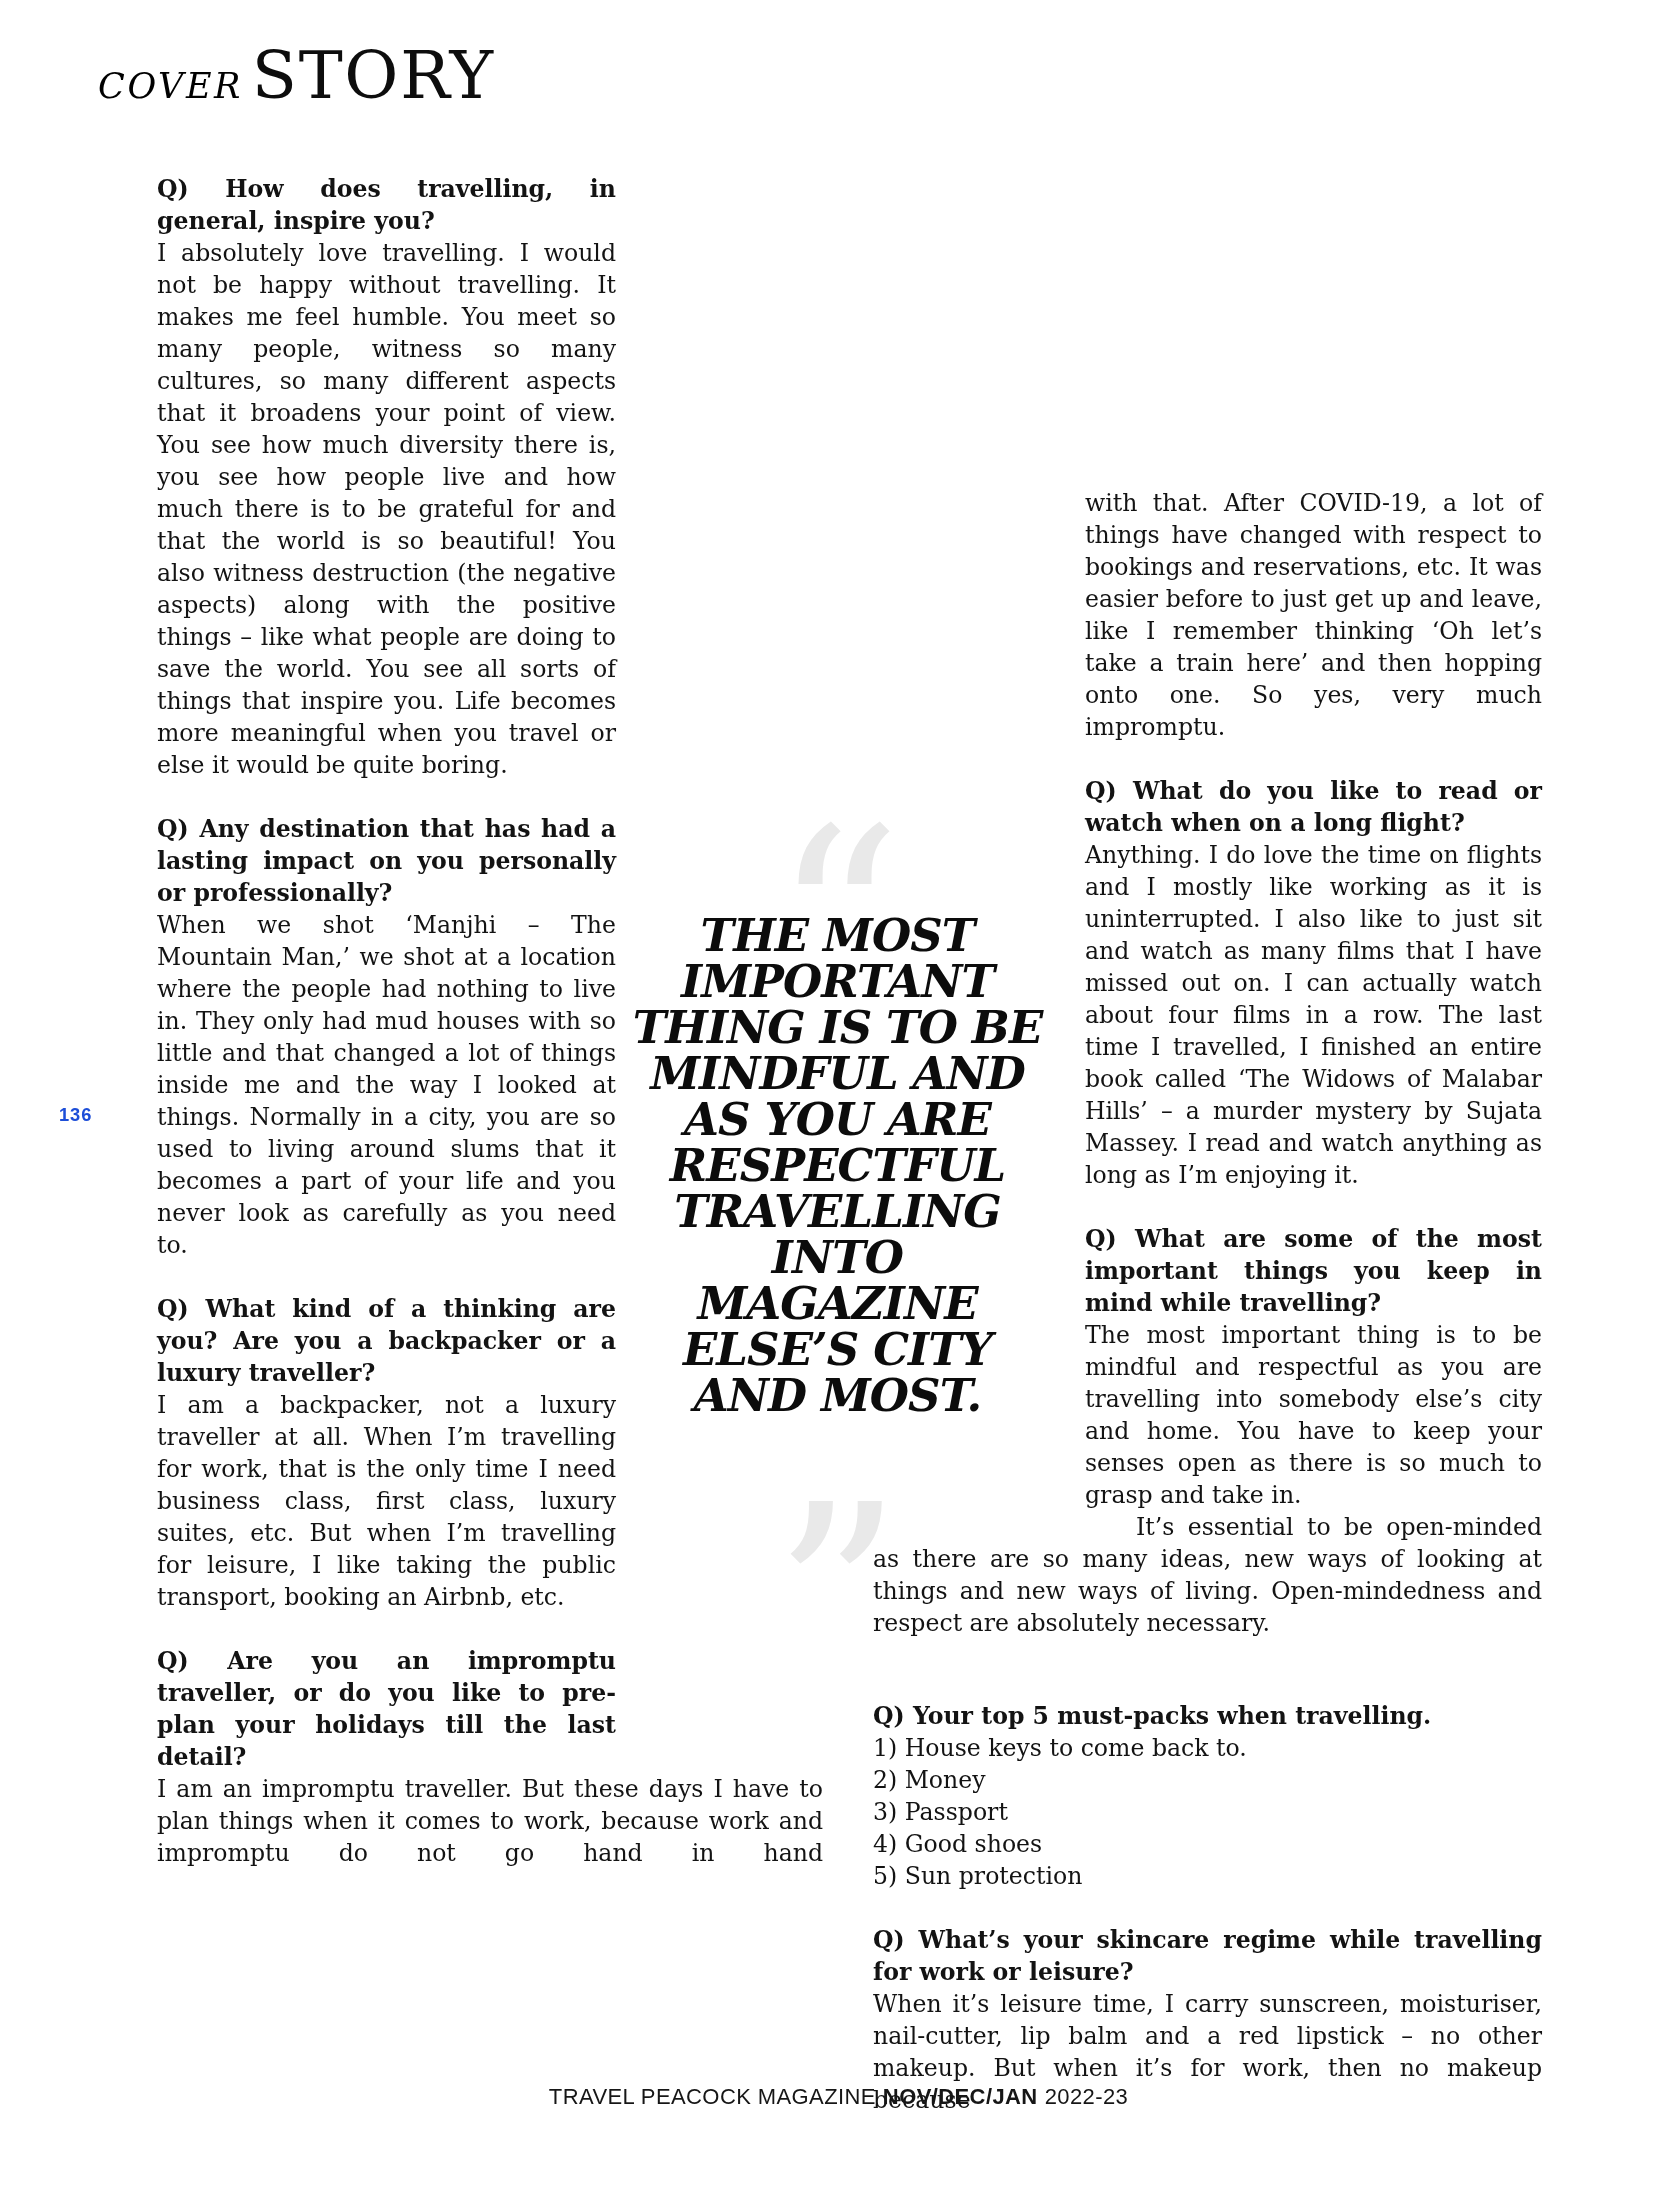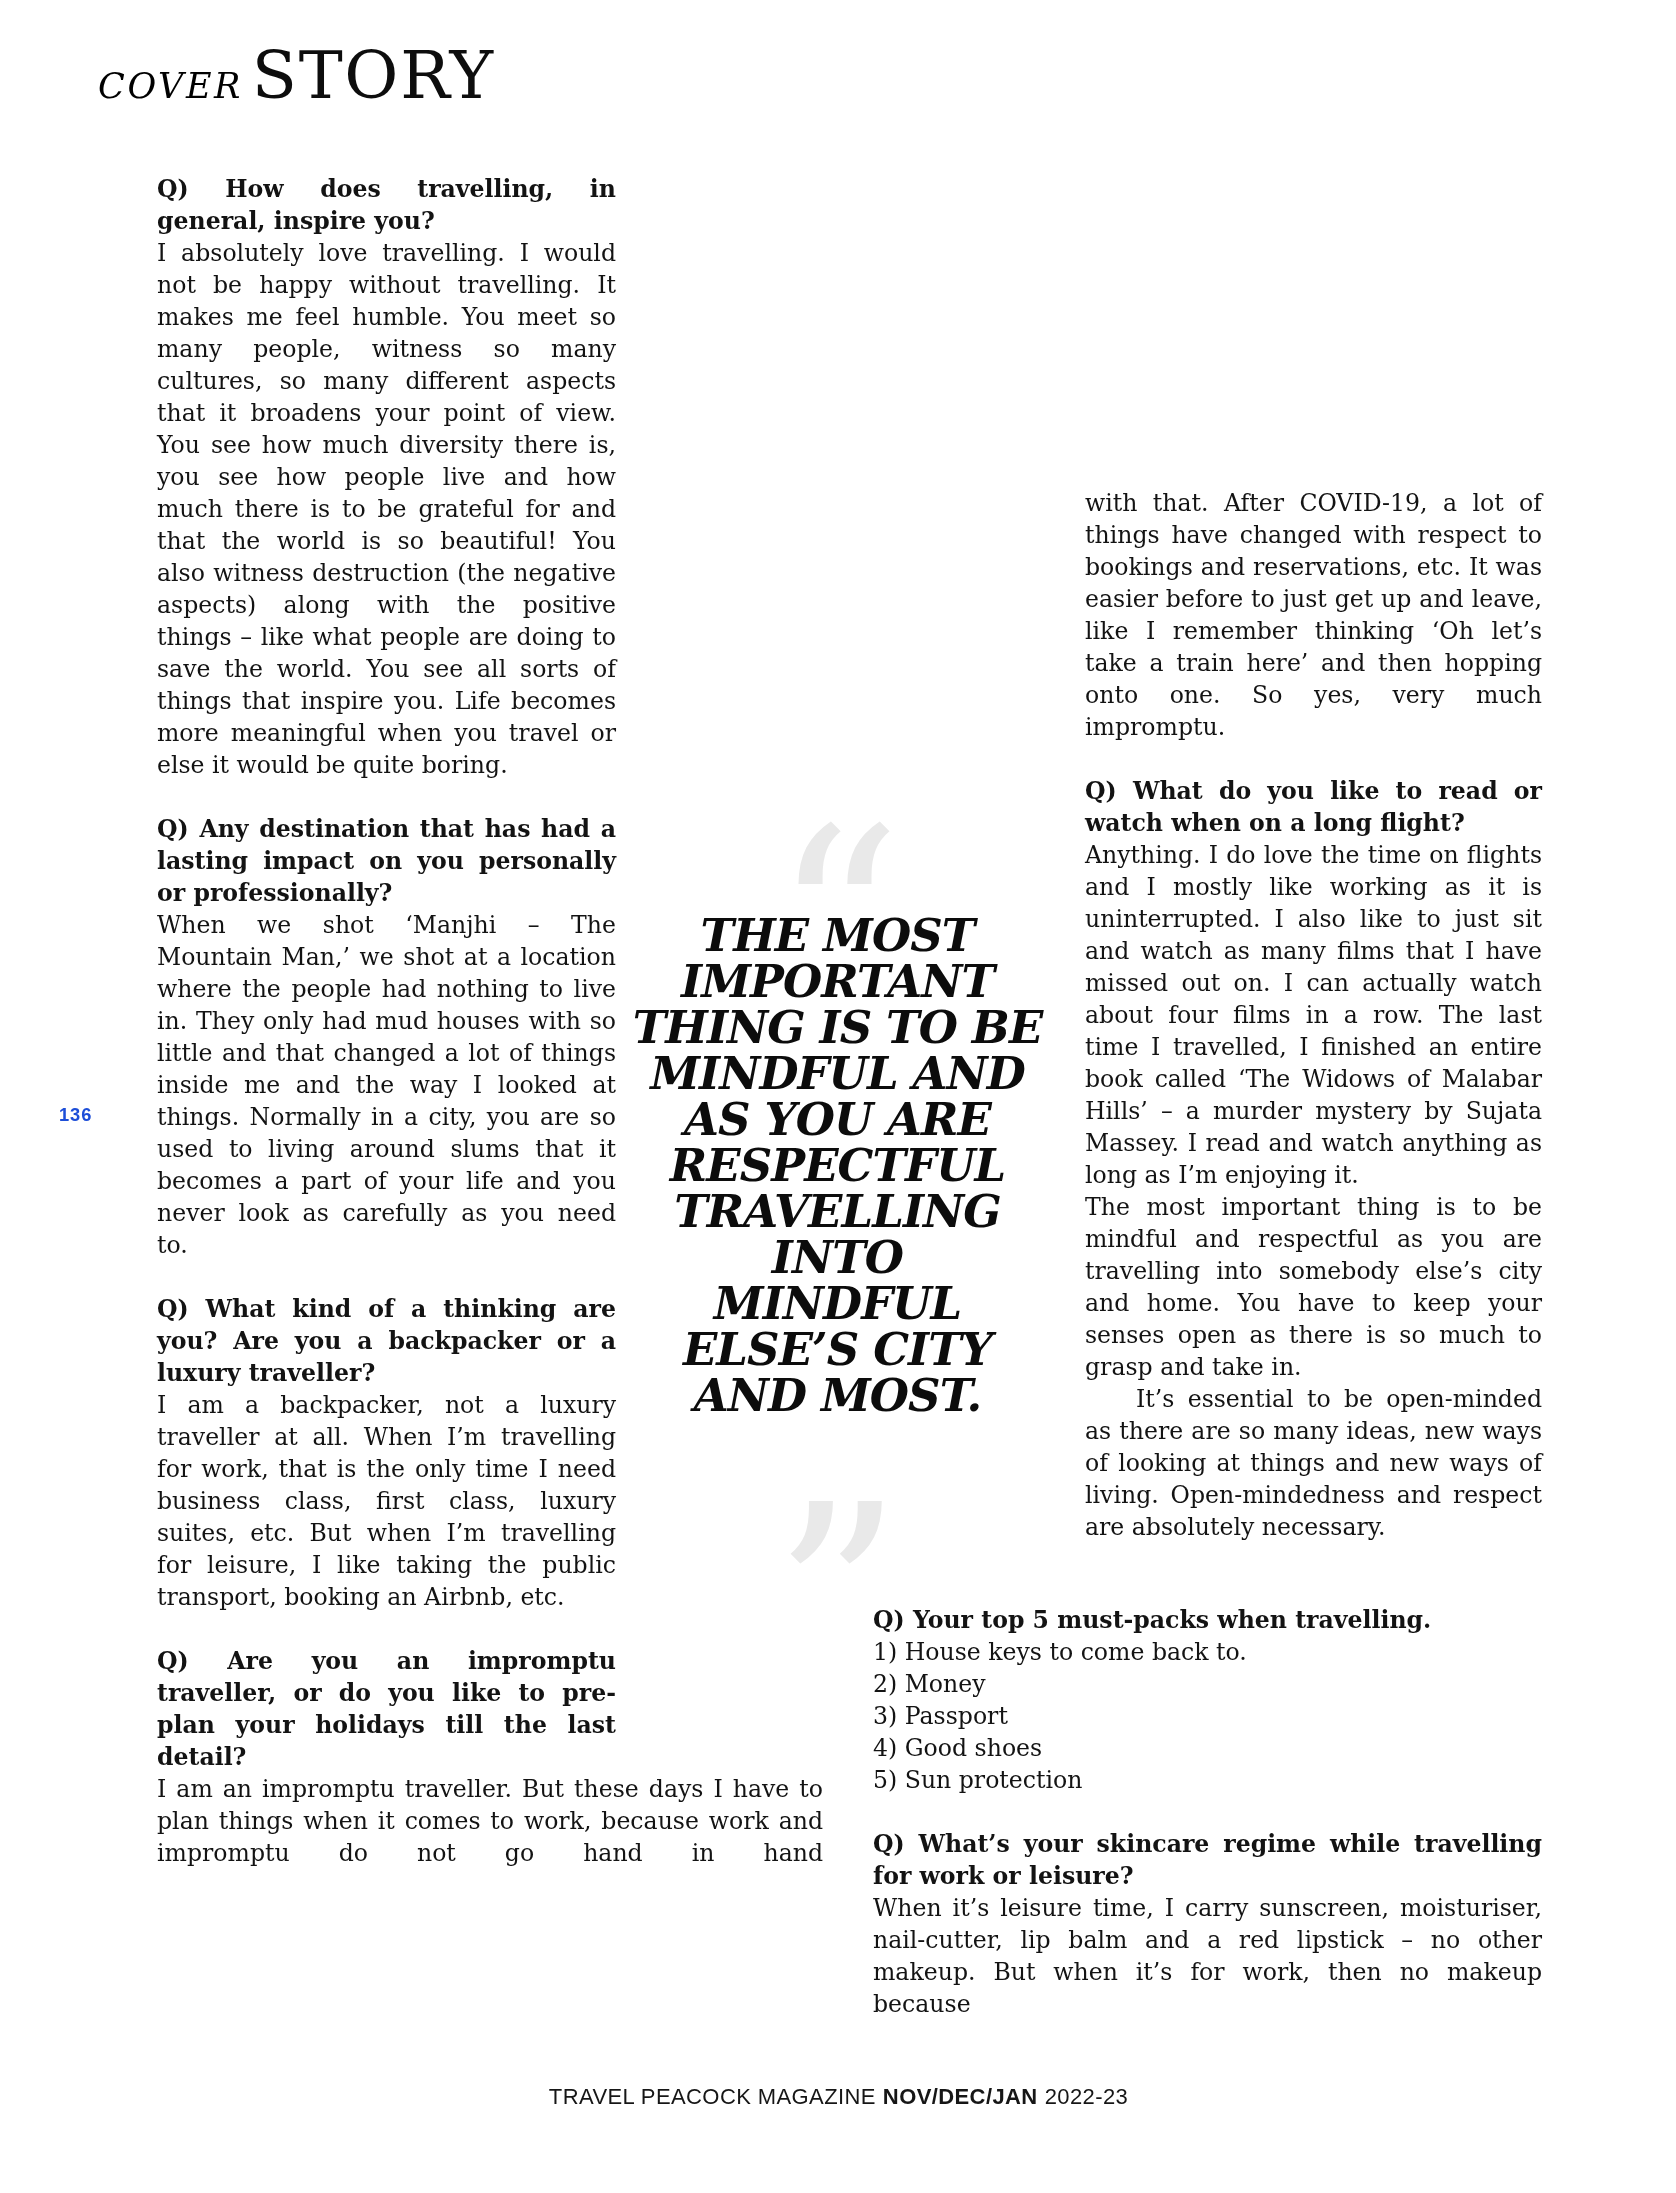--- a/index.html
+++ b/index.html
@@ -70,32 +70,33 @@
     <div class="pq-mark pq-open">“</div>
     <div class="pq-text">
       <div class="pq-line">THE MOST</div>
       <div class="pq-line">IMPORTANT</div>
       <div class="pq-line">THING IS TO BE</div>
       <div class="pq-line">MINDFUL AND</div>
       <div class="pq-line">AS YOU ARE</div>
       <div class="pq-line">RESPECTFUL</div>
       <div class="pq-line">TRAVELLING</div>
       <div class="pq-line">INTO</div>
-      <div class="pq-line">MINDFUL</div>
+      <div class="pq-line">MAGAZINE</div>
       <div class="pq-line">ELSE’S CITY</div>
       <div class="pq-line">AND MOST.</div>
     </div>
     <div class="pq-mark pq-close">”</div>
   </div>
 
   <div class="col col-right">
     <div class="spacer-l"></div>
     <p class="a q-first">with that. After COVID-19, a lot of things have changed with respect to bookings and reservations, etc. It was easier before to just get up and leave, like I remember thinking ‘Oh let’s take a train here’ and then hopping onto one. So yes, very much impromptu.</p>
     <p class="q">Q) What do you like to read or watch when on a long flight?</p>
     <p class="a">Anything. I do love the time on flights and I mostly like working as it is uninterrupted. I also like to just sit and watch as many films that I have missed out on. I can actually watch about four films in a row. The last time I travelled, I finished an entire book called ‘The Widows of Malabar Hills’ – a murder mystery by Sujata Massey. I read and watch anything as long as I’m enjoying it.</p>
+    <p class="q">Q) What are some of the most important things you keep in mind while travelling?</p>
     <p class="a">The most important thing is to be mindful and respectful as you are travelling into somebody else’s city and home. You have to keep your senses open as there is so much to grasp and take in.</p>
     <p class="a indent">It’s essential to be open-minded as there are so many ideas, new ways of looking at things and new ways of living. Open-mindedness and respect are absolutely necessary.</p>
     <p class="q q-gap-lg">Q) Your top 5 must-packs when travelling.</p>
     <div class="list">
       <p>1) House keys to come back to.</p>
       <p>2) Money</p>
       <p>3) Passport</p>
       <p>4) Good shoes</p>
       <p>5) Sun protection</p>
     </div>

